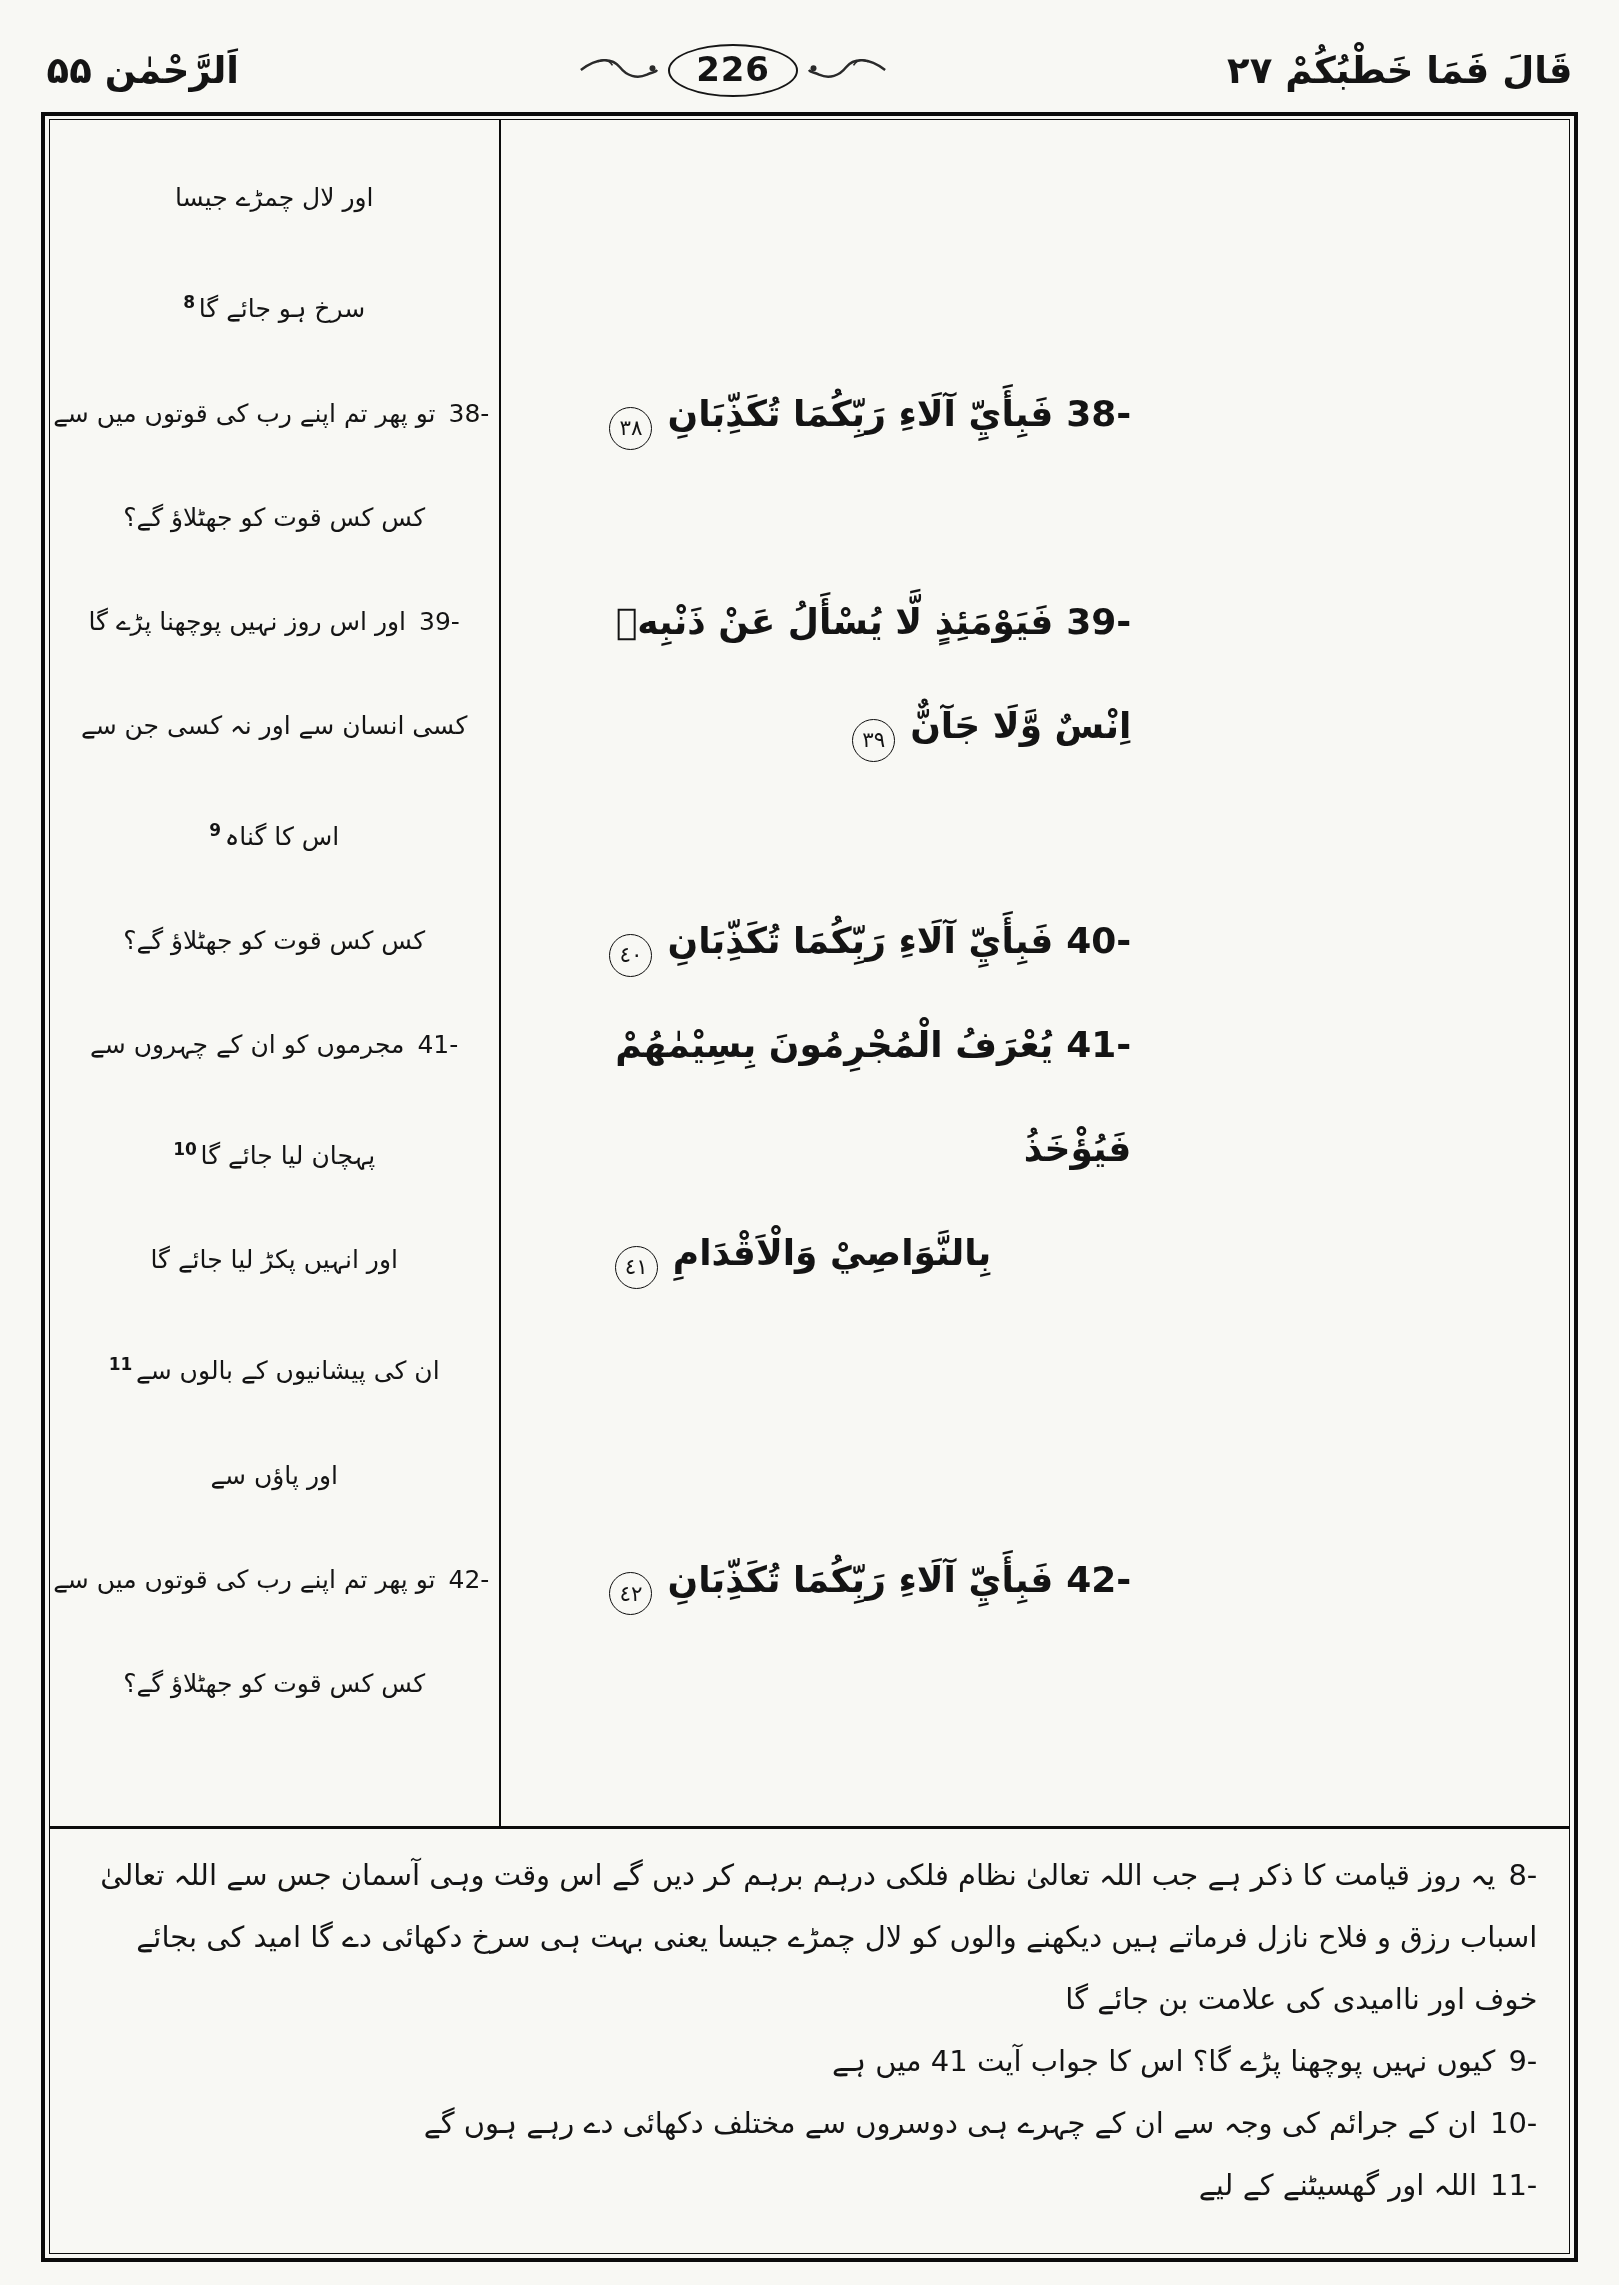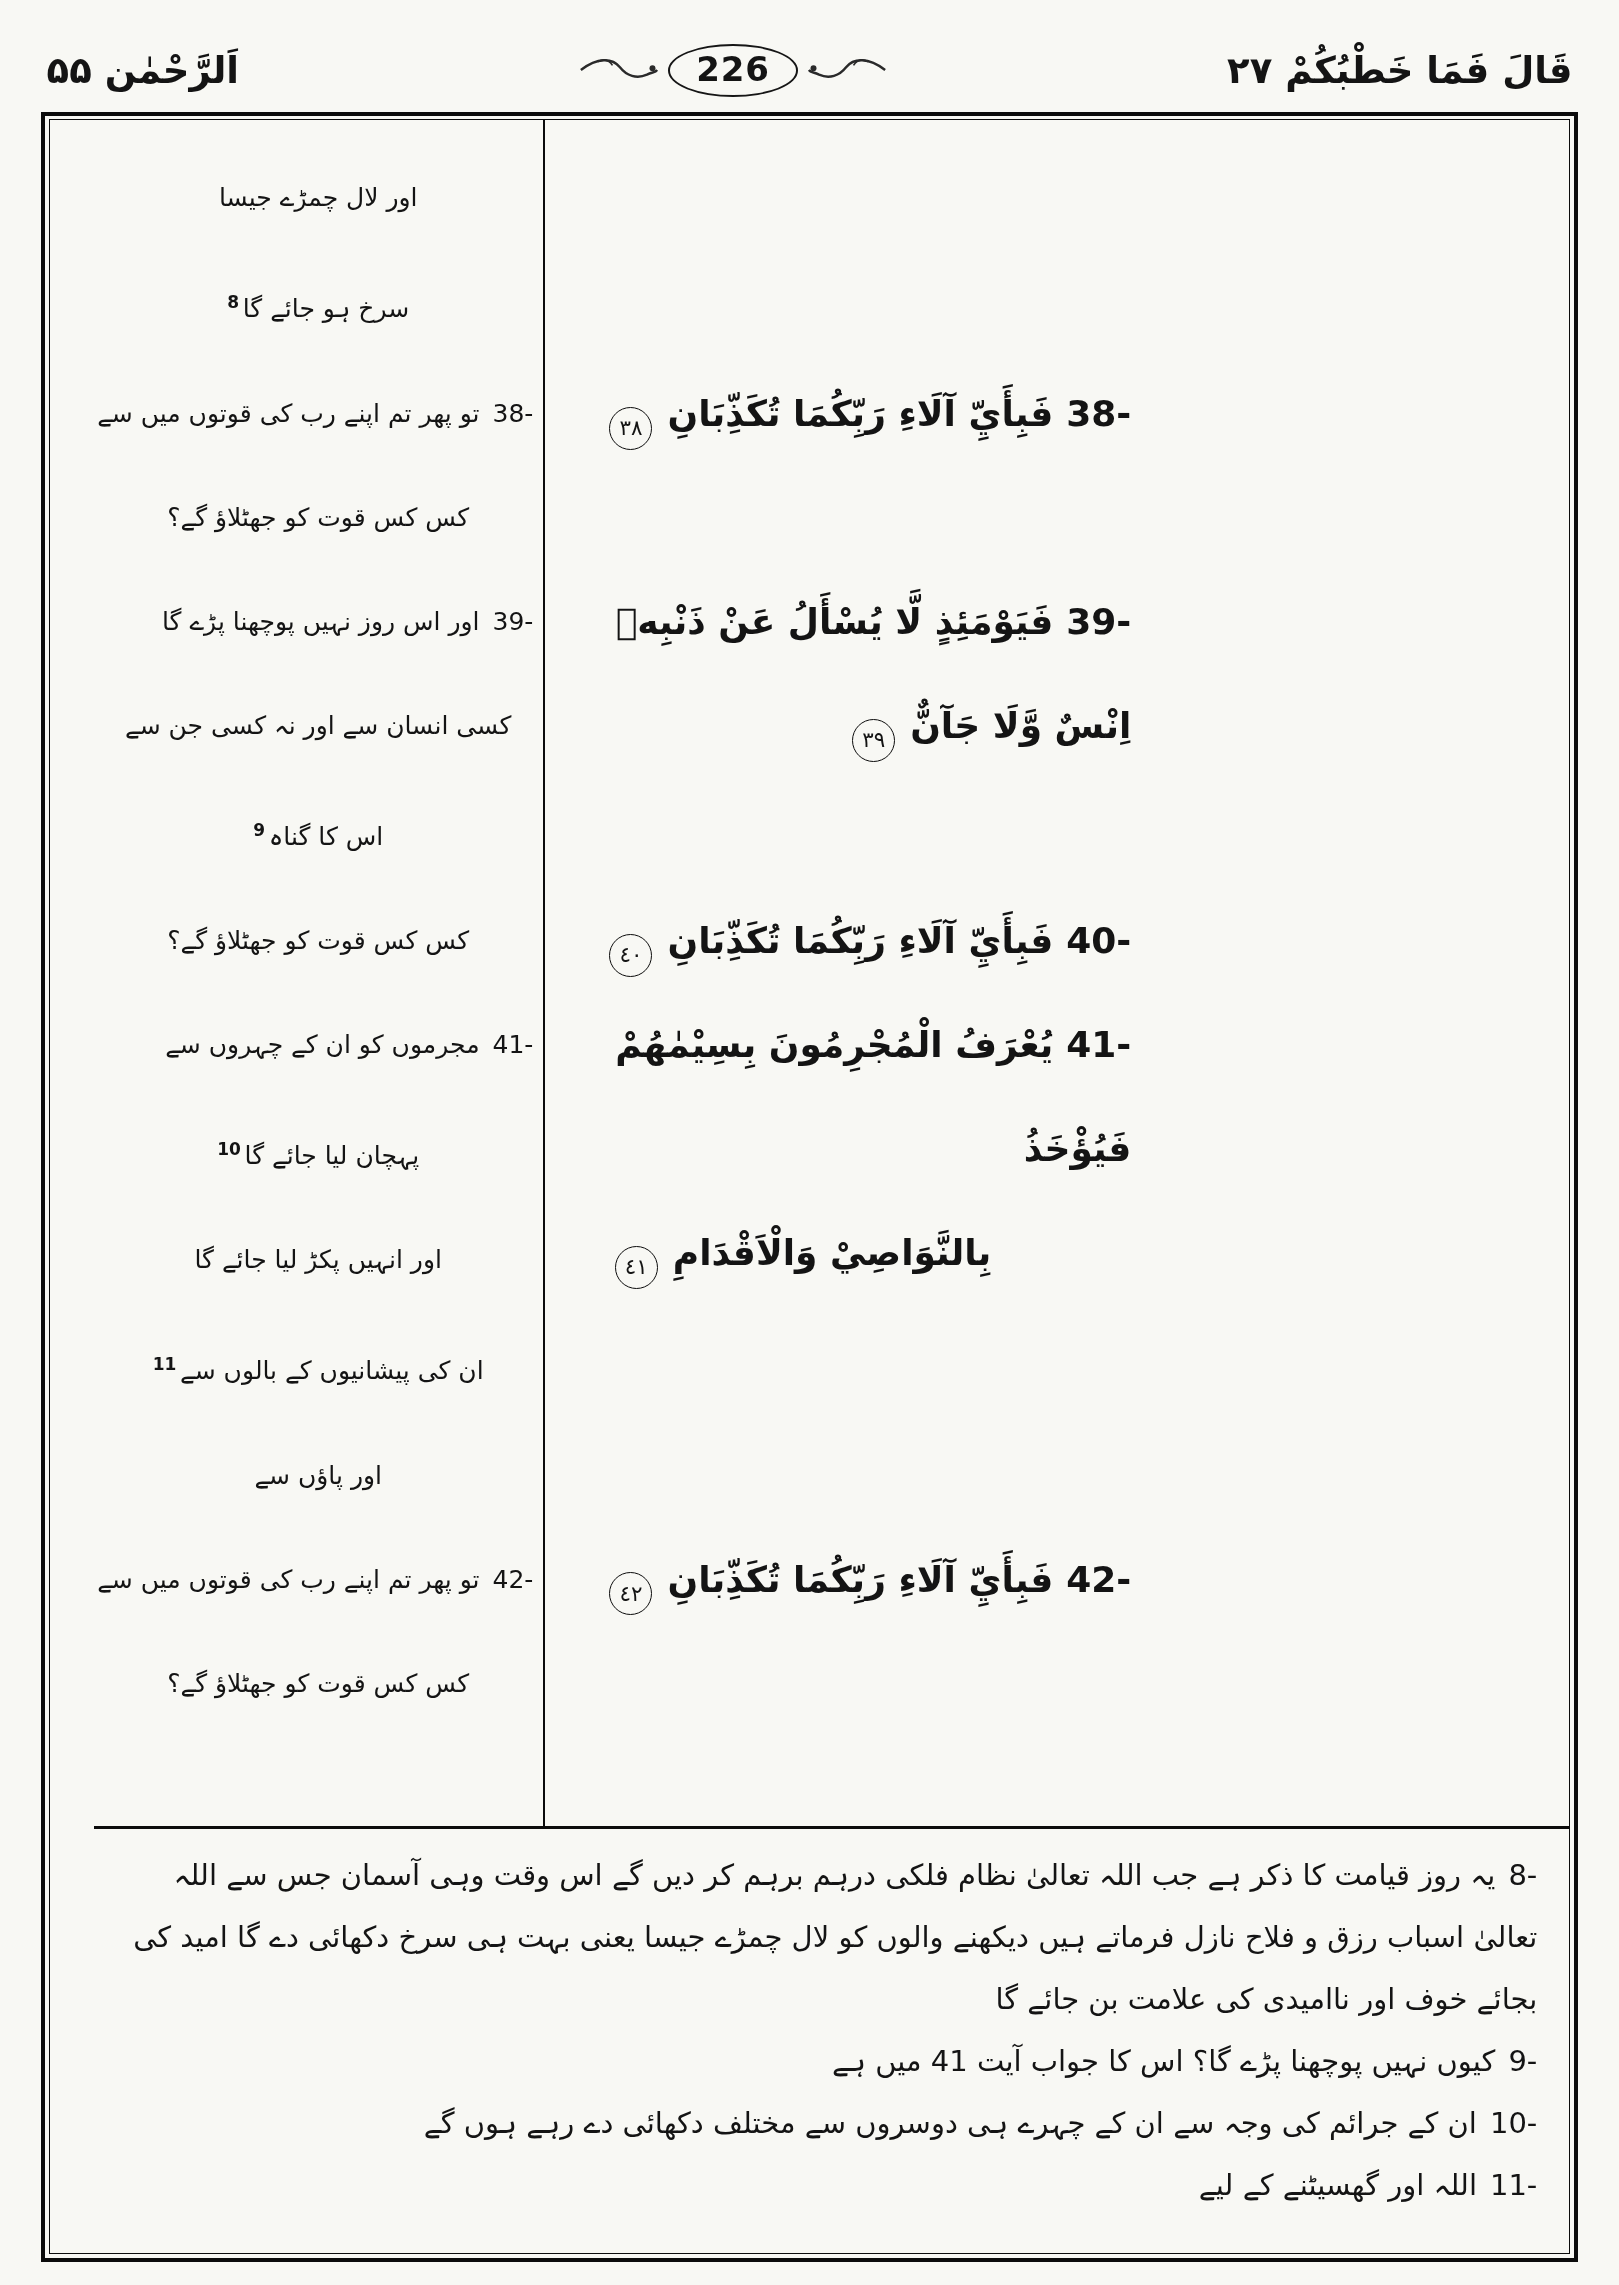--- a/index.html
+++ b/index.html
@@ -32,21 +32,21 @@
     font-size: 34px;
     font-weight: bold;
     letter-spacing: 0.9px;
     direction: ltr;
   }
   .flourish { display: inline-block; }
   .flourish.mirror { transform: scaleX(-1); }
 
   
   .content-box-outer { border: 4.7px solid #0c0c0c; padding: 3.7px; }
-  .content-box-inner { border: 1.9px solid #0c0c0c; padding-left: 44px; }
+  .content-box-inner { border: 1.9px solid #0c0c0c; }
 
   .columns {
     position: relative;
     direction: rtl;
     padding: 26px 0 7.5px 0;
     min-height: 1706px;
     box-sizing: border-box;
   }
   .col-divider {
     position: absolute;
@@ -95,21 +95,21 @@
     vertical-align: -9.3px;
     box-sizing: border-box;
   }
 
   .urdu-line {
     font-size: 25px;
     line-height: 104px;
     text-align: center;
     white-space: nowrap;
   }
-  .urdu-line.numbered { text-align: right; }
+  .urdu-line.numbered { }
   .note-ref { font-size: 17px; font-weight: bold; margin-right: 3.7px; }
 
   .fn-divider { height: 2.8px; background: #0c0c0c; }
 
   .footnotes {
     direction: rtl;
     padding: 15px 32px 37px 32px;
   }
   .footnote {
     font-size: 29px;

